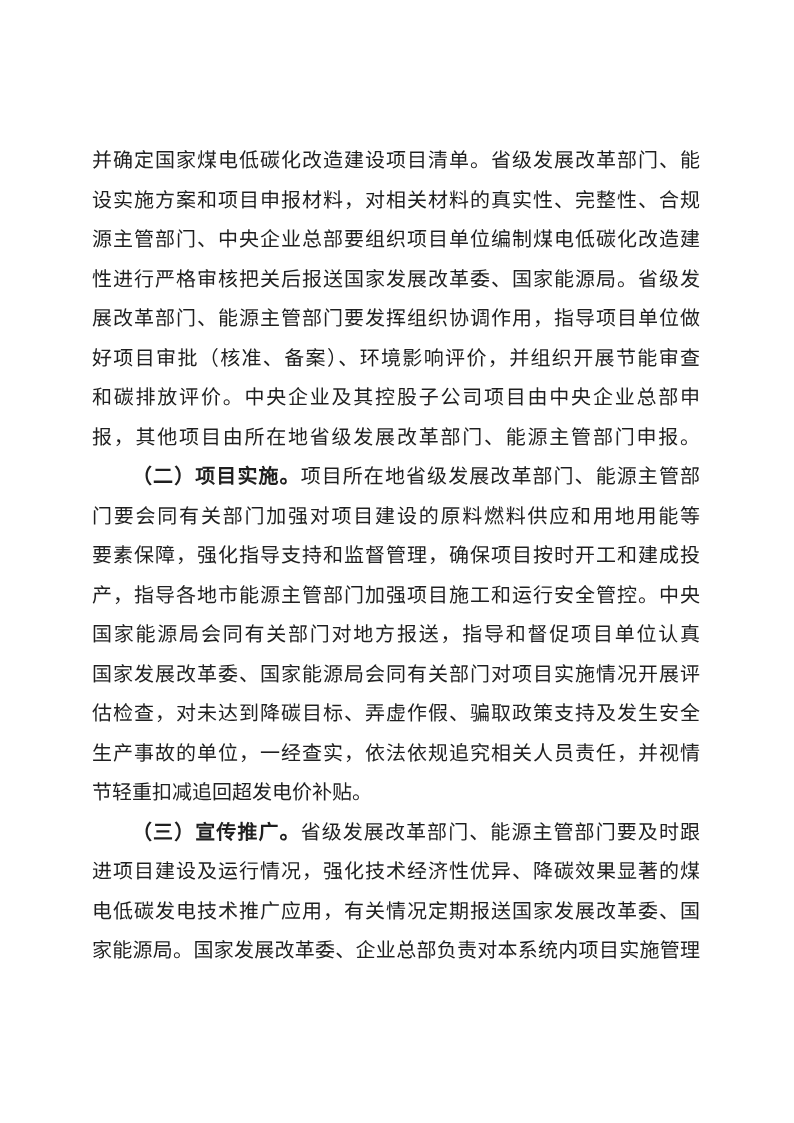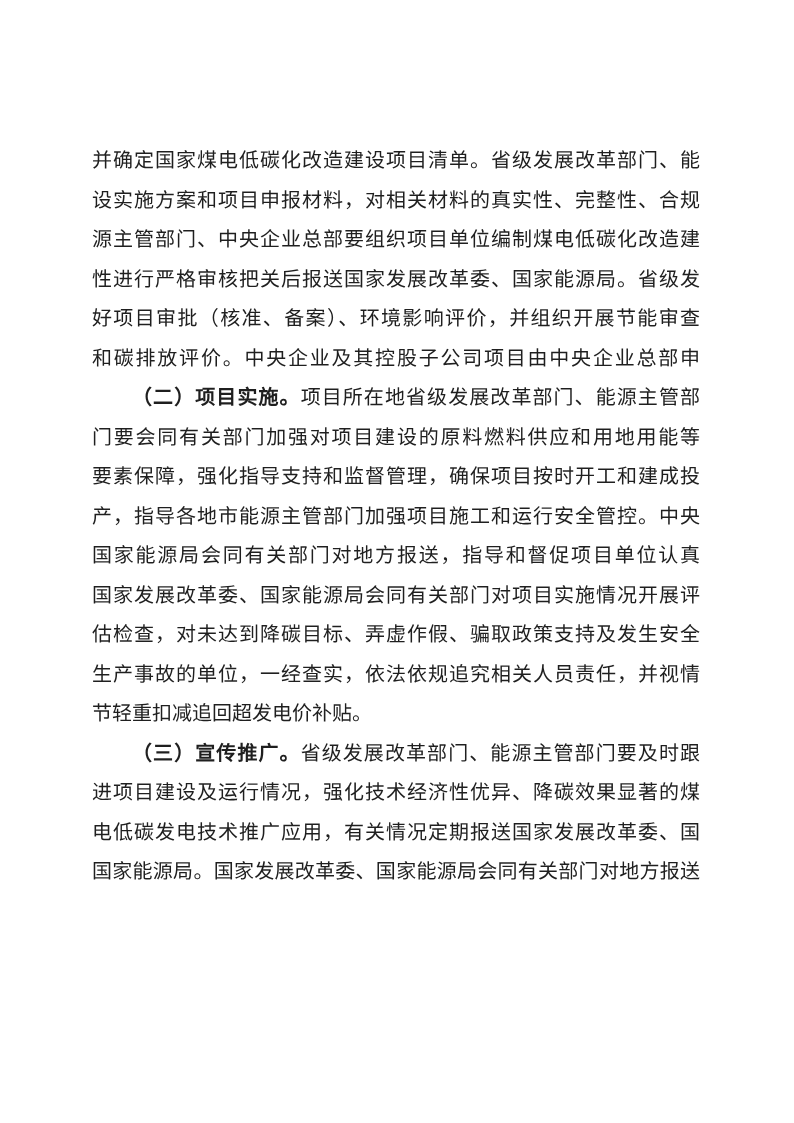--- a/index.html
+++ b/index.html
@@ -55,34 +55,36 @@
 </head>
 <body>
 
 <div class="page">
   <div class="text-block">
       <div class="paragraph">
         <div class="line j"><span class="run">并确定国家煤电低碳化改造建设项目清单。省级发展改革部门、能</span></div>
         <div class="line j"><span class="run">设实施方案和项目申报材料，对相关材料的真实性、完整性、合规</span></div>
         <div class="line j"><span class="run">源主管部门、中央企业总部要组织项目单位编制煤电低碳化改造建</span></div>
         <div class="line j"><span class="run">性进行严格审核把关后报送国家发展改革委、国家能源局。省级发</span></div>
+        <div class="line j"><span class="run">展改革部门、能源主管部门要发挥组织协调作用，指导项目单位做</span></div>
         <div class="line j"><span class="run">好项目审批（核准、备案）、环境影响评价，并组织开展节能审查</span></div>
         <div class="line j"><span class="run">和碳排放评价。中央企业及其控股子公司项目由中央企业总部申</span></div>
+        <div class="line j"><span class="run">报，其他项目由所在地省级发展改革部门、能源主管部门申报。</span></div>
       </div>
       <div class="paragraph">
         <div class="line j indent"><span class="run b">（二）项目实施。</span><span class="run">项目所在地省级发展改革部门、能源主管部</span></div>
         <div class="line j"><span class="run">门要会同有关部门加强对项目建设的原料燃料供应和用地用能等</span></div>
         <div class="line j"><span class="run">要素保障，强化指导支持和监督管理，确保项目按时开工和建成投</span></div>
         <div class="line j"><span class="run">产，指导各地市能源主管部门加强项目施工和运行安全管控。中央</span></div>
         <div class="line j"><span class="run">国家能源局会同有关部门对地方报送，指导和督促项目单位认真</span></div>
         <div class="line j"><span class="run">国家发展改革委、国家能源局会同有关部门对项目实施情况开展评</span></div>
         <div class="line j"><span class="run">估检查，对未达到降碳目标、弄虚作假、骗取政策支持及发生安全</span></div>
         <div class="line j"><span class="run">生产事故的单位，一经查实，依法依规追究相关人员责任，并视情</span></div>
         <div class="line"><span class="run">节轻重扣减追回超发电价补贴。</span></div>
       </div>
       <div class="paragraph">
         <div class="line j indent"><span class="run b">（三）宣传推广。</span><span class="run">省级发展改革部门、能源主管部门要及时跟</span></div>
         <div class="line j"><span class="run">进项目建设及运行情况，强化技术经济性优异、降碳效果显著的煤</span></div>
         <div class="line j"><span class="run">电低碳发电技术推广应用，有关情况定期报送国家发展改革委、国</span></div>
-        <div class="line j"><span class="run">国家能源局。国家发展改革委、国家能源局会同有关部门对地方报送</span></div>
+        <div class="line j"><span class="run">家能源局。国家发展改革委、企业总部负责对本系统内项目实施管理</span></div>
       </div>
     </div>
 </div>
 
 </body></html>

